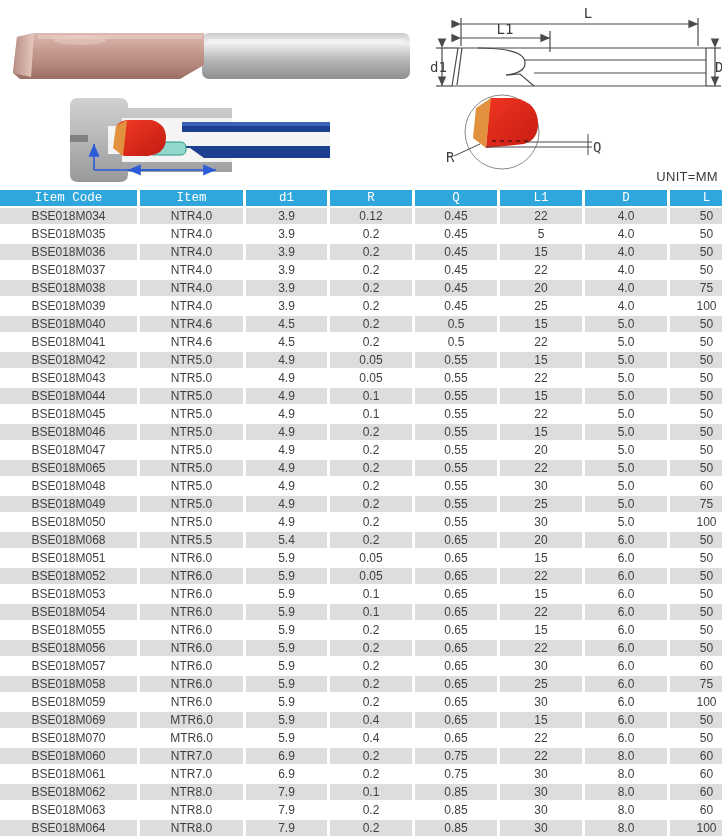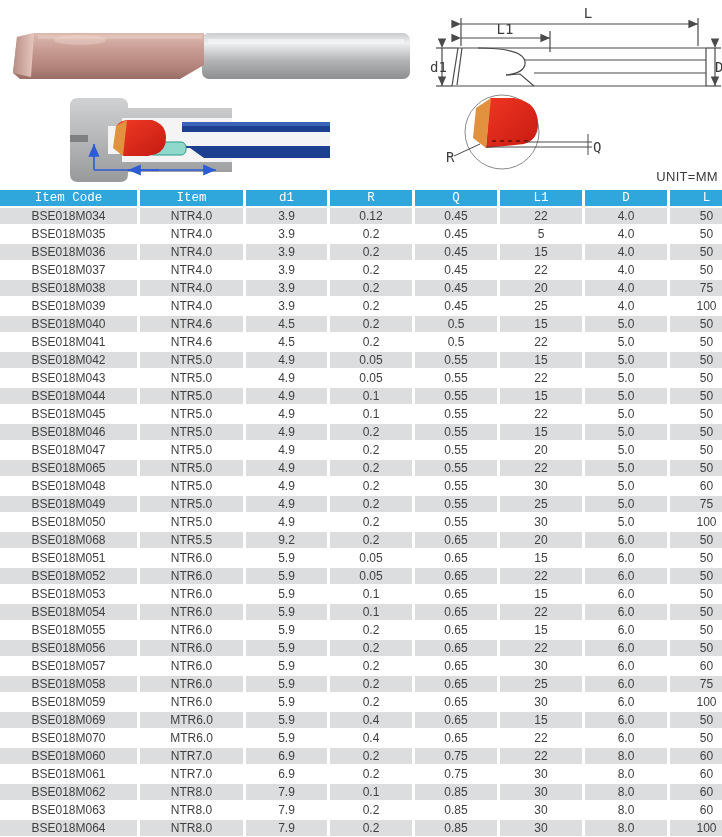--- a/index.html
+++ b/index.html
@@ -365,21 +365,21 @@
         <td>4.9</td>
         <td>0.2</td>
         <td>0.55</td>
         <td>30</td>
         <td>5.0</td>
         <td>100</td>
       </tr>
       <tr class="alt">
         <td>BSE018M068</td>
         <td>NTR5.5</td>
-        <td>9.2</td>
+        <td>5.4</td>
         <td>0.2</td>
         <td>0.65</td>
         <td>20</td>
         <td>6.0</td>
         <td>50</td>
       </tr>
       <tr>
         <td>BSE018M051</td>
         <td>NTR6.0</td>
         <td>5.9</td>

